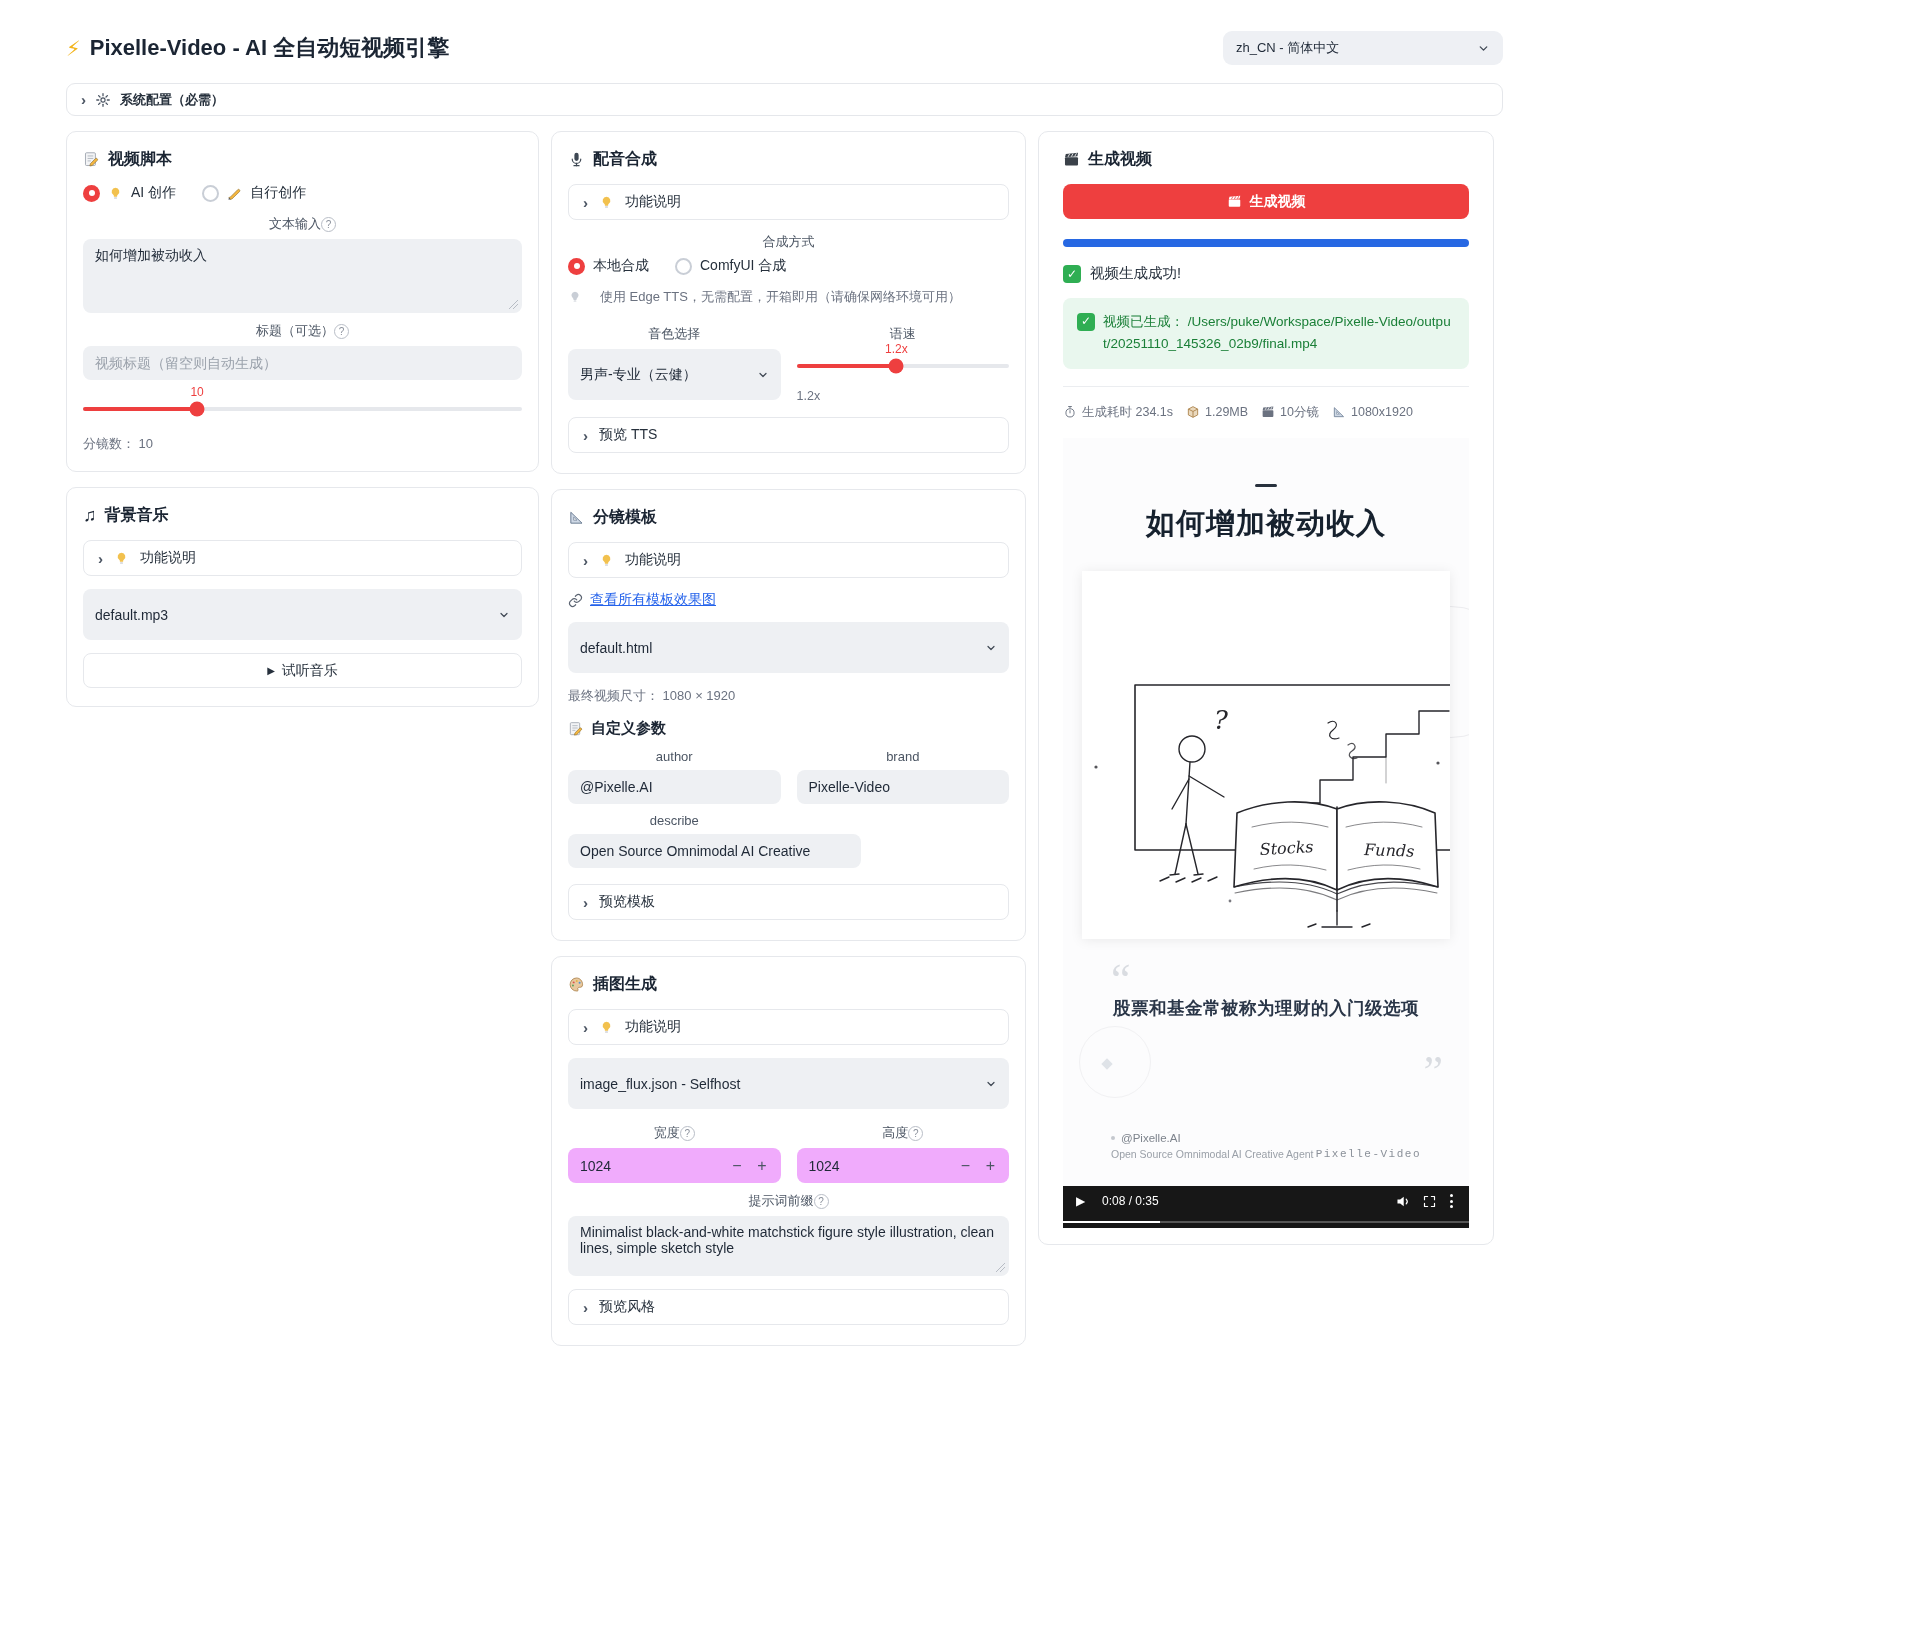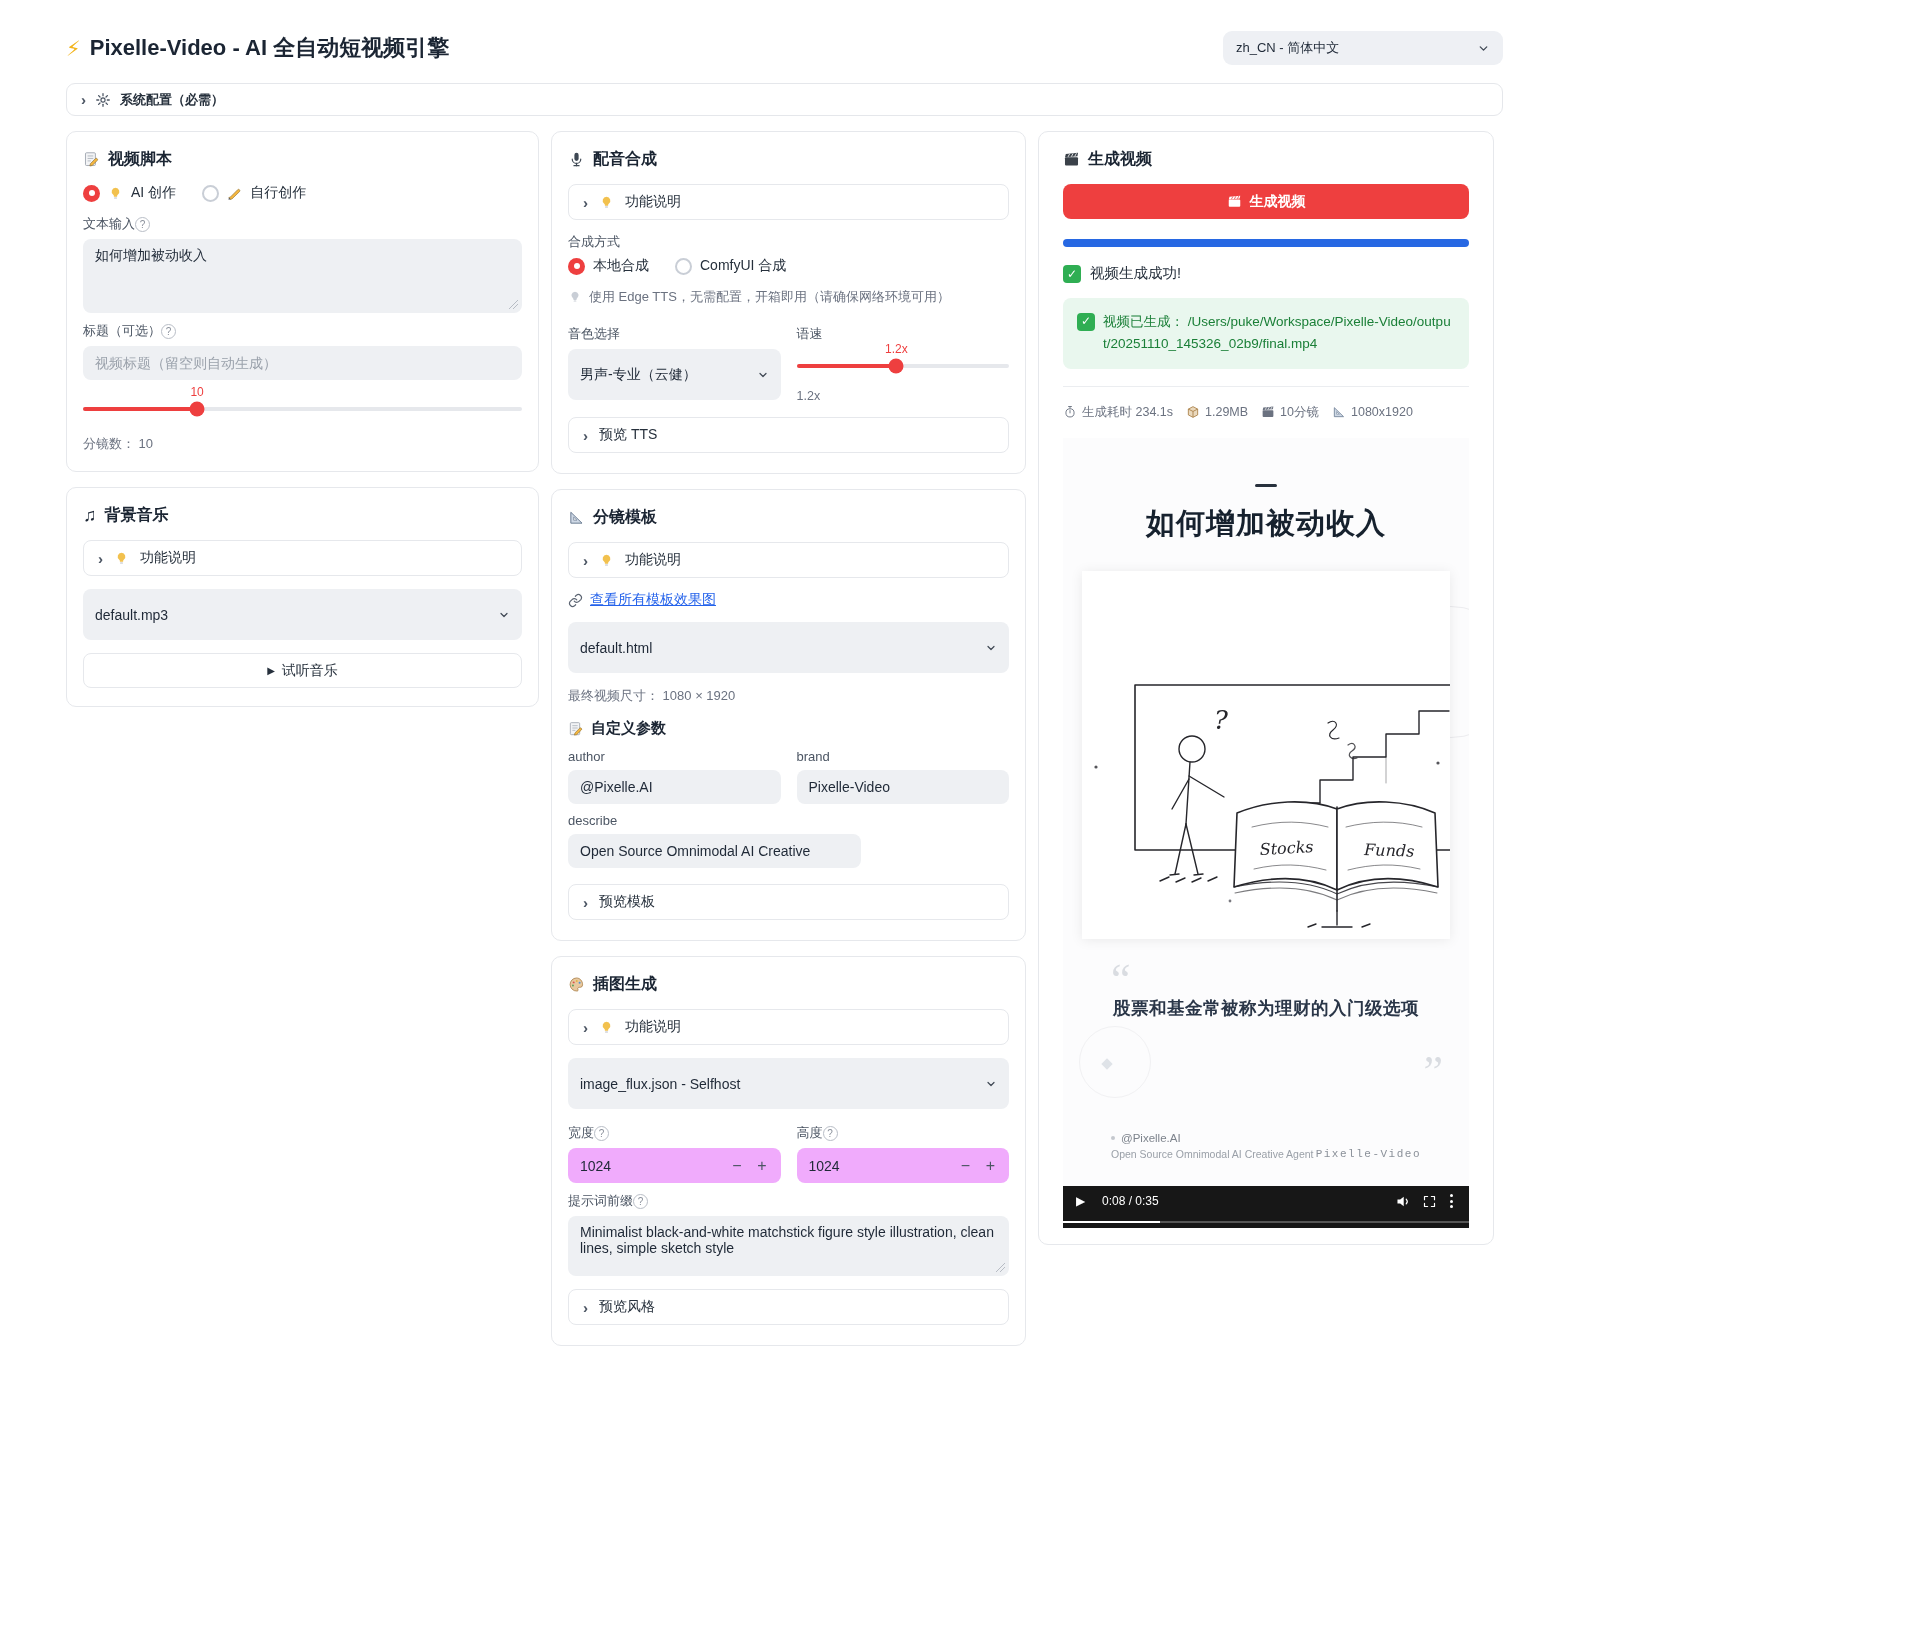--- a/index.html
+++ b/index.html
@@ -23,21 +23,21 @@
   
   .grid { margin-top:15px; display:grid; grid-template-columns:473px 475px 456px; gap:12px; align-items:start; }
   .col { display:flex; flex-direction:column; gap:15px; min-width:0; }
   .card { background:#fff; border:1px solid #e6e8ec; border-radius:10px; padding:14px 16px 18px; }
   .panel-title { font-size:16px; font-weight:700; color:#1b2533; display:flex; align-items:center; gap:8px; margin:3px 0 14px; }
 
   .accordion { border:1px solid #e6e8ec; border-radius:8px; padding:8px 14px; display:flex; align-items:center; gap:11px;
     font-size:14px; color:#26303c; cursor:pointer; background:#fff; margin-bottom:13px; }
   .chev { color:#4b5563; font-size:15px; font-weight:700; line-height:1; }
 
-  .field-label { font-size:13px; color:#4b5563; margin:9px 0 6px; display:flex; justify-content:flex-start; align-items:center; }
+  .field-label { font-size:13px; color:#4b5563; margin:9px 0 6px; display:flex; justify-content:center; align-items:center; }
   .help { width:15px; height:15px; border:1px solid #b9bec7; border-radius:50%; color:#8a909b; font-size:10px;
     display:flex; align-items:center; justify-content:center; cursor:pointer; flex:none; }
 
   .gr-box { background:#eef0f3; border-radius:8px; padding:8px 12px; font-size:14px; color:#1f2937; width:100%; }
   textarea.gr-box { border:none; outline:none; resize:none; height:74px; font-family:inherit; display:block; }
   input.gr-box { border:none; outline:none; height:34px; }
   ::placeholder { color:#9aa1ab; opacity:1; }
   .ta-wrap { position:relative; }
   .ta-grip { position:absolute; right:4px; bottom:4px; width:9px; height:9px; cursor:nwse-resize;
     background:linear-gradient(135deg,transparent 0 45%,#b7bcc4 45% 52%,transparent 52% 68%,#b7bcc4 68% 75%,transparent 75%); }
@@ -57,21 +57,21 @@
   .slider .fill { position:absolute; left:0; top:0; height:100%; background:#ee3f3f; border-radius:2px; }
   .slider .handle { position:absolute; top:50%; transform:translate(-50%,-50%); width:15px; height:15px;
     background:#ee3f3f; border-radius:50%; cursor:grab; }
   .slider .sval { position:absolute; top:-22px; transform:translateX(-50%); color:#ee3f3f; font-size:12px; white-space:nowrap; }
   .muted { color:#6b7280; font-size:13px; }
 
   .btn-outline { border:1px solid #e6e8ec; border-radius:8px; height:35px; display:flex; align-items:center;
     justify-content:center; gap:7px; font-size:14px; color:#26303c; cursor:pointer; background:#fff; margin-top:13px; }
   .play-glyph { font-size:10px; color:#26303c; }
 
-  .hint-row { display:flex; align-items:center; gap:7px; font-size:13px; color:#6b7280; margin:2px 0 10px; }
+  .hint-row { display:flex; align-items:center; gap:18px; font-size:13px; color:#6b7280; margin:2px 0 10px; }
   .half-row { display:flex; gap:16px; }
   .half { flex:1; min-width:0; }
 
   .link-row { display:flex; align-items:center; gap:7px; margin:0 0 13px; }
   .link { color:#2563eb; text-decoration:underline; font-size:14px; cursor:pointer; }
   .sub-title { font-size:15px; font-weight:700; color:#1b2533; display:flex; align-items:center; gap:7px; margin:14px 0 2px; }
 
   .num-box { display:flex; align-items:center; background:#f0abfc; border-radius:8px; height:35px; padding:0 6px 0 12px; font-size:14px; }
   .num-box .v { flex:1; }
   .num-btn { width:25px; height:25px; display:flex; align-items:center; justify-content:center; color:#4b5563;

